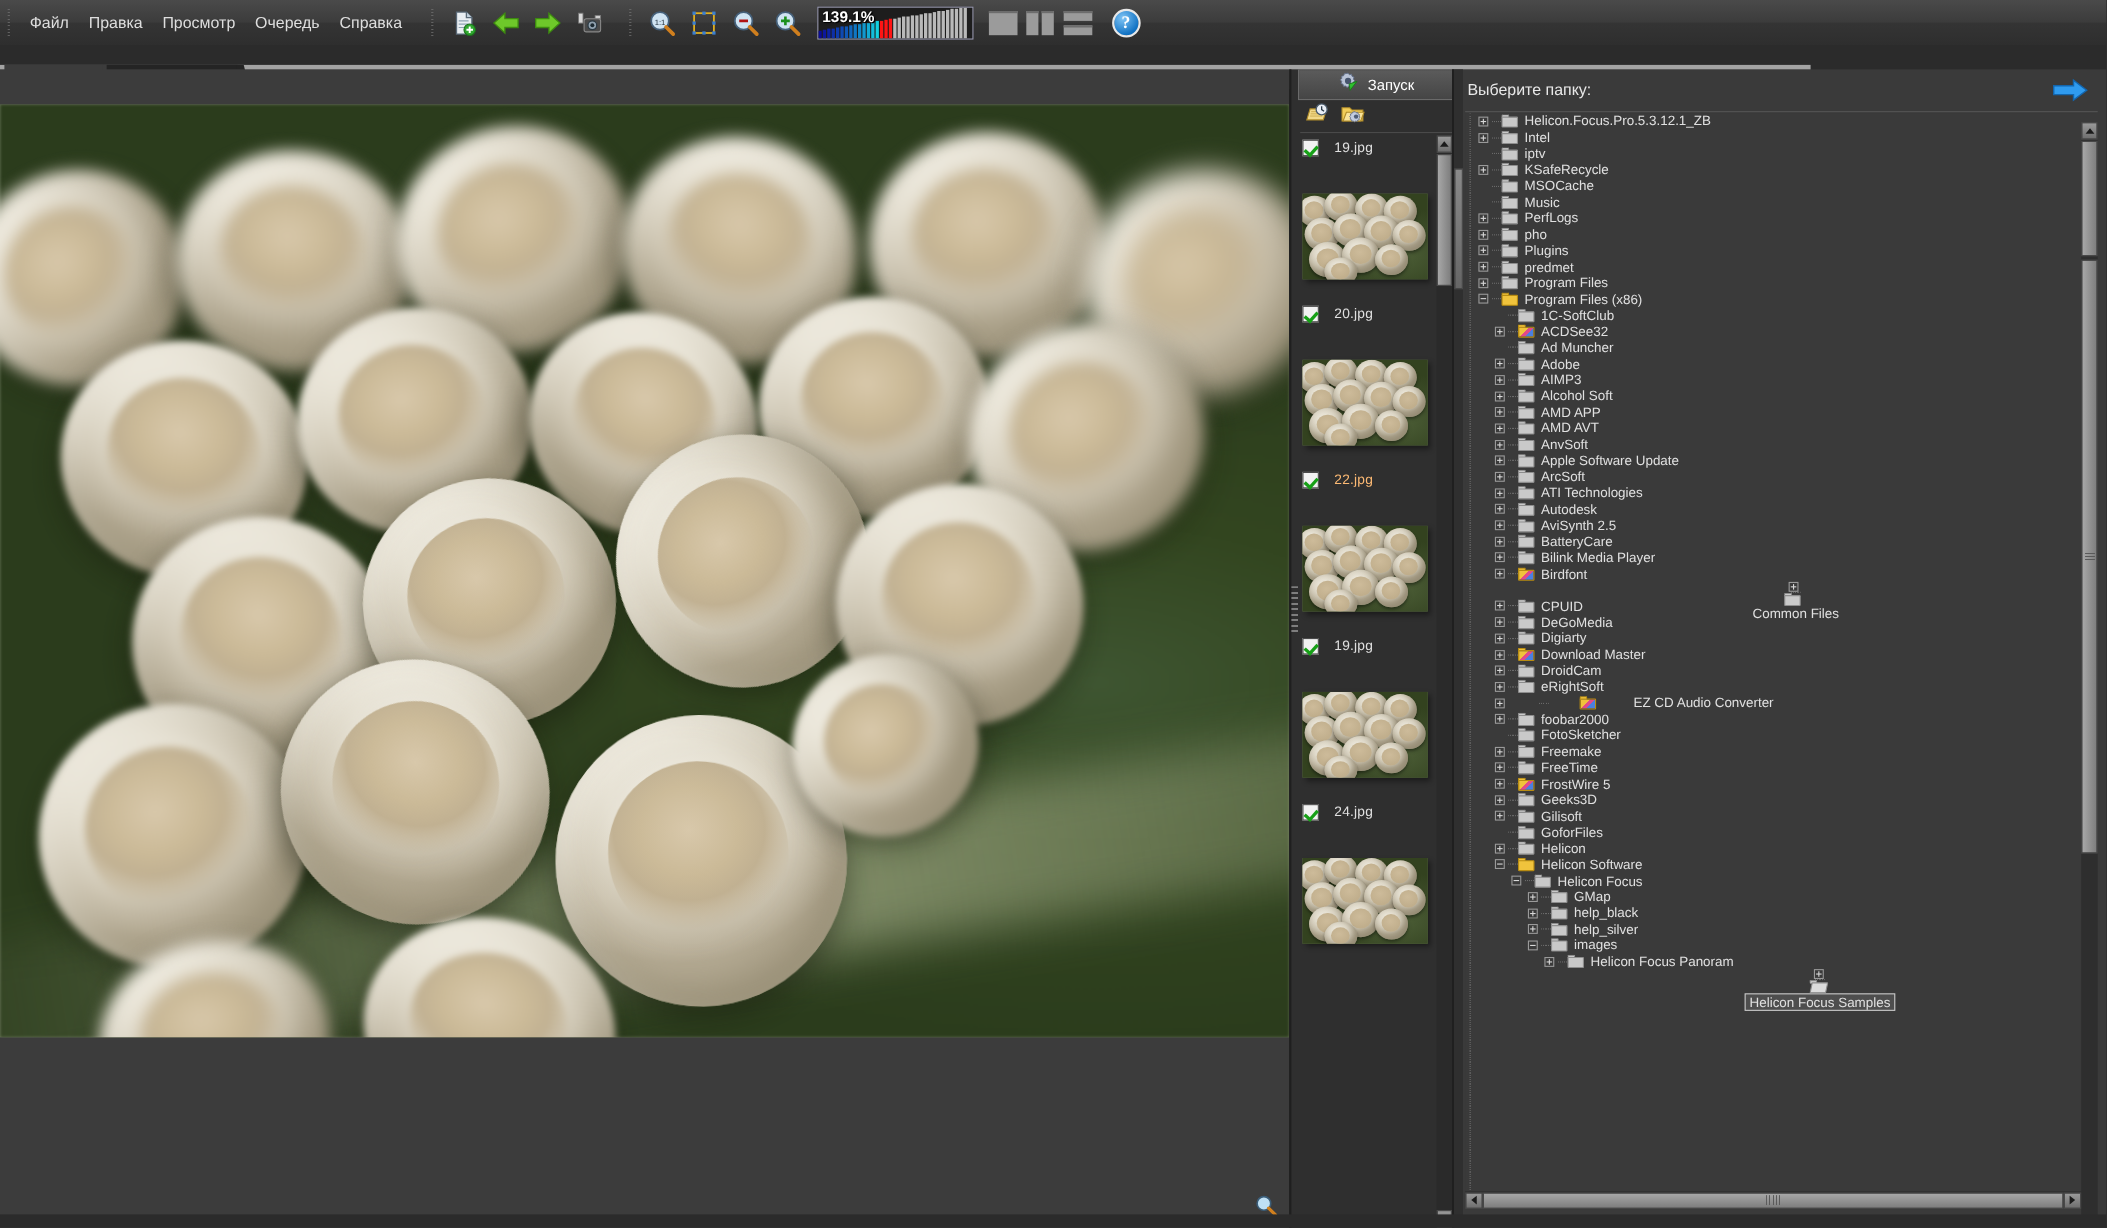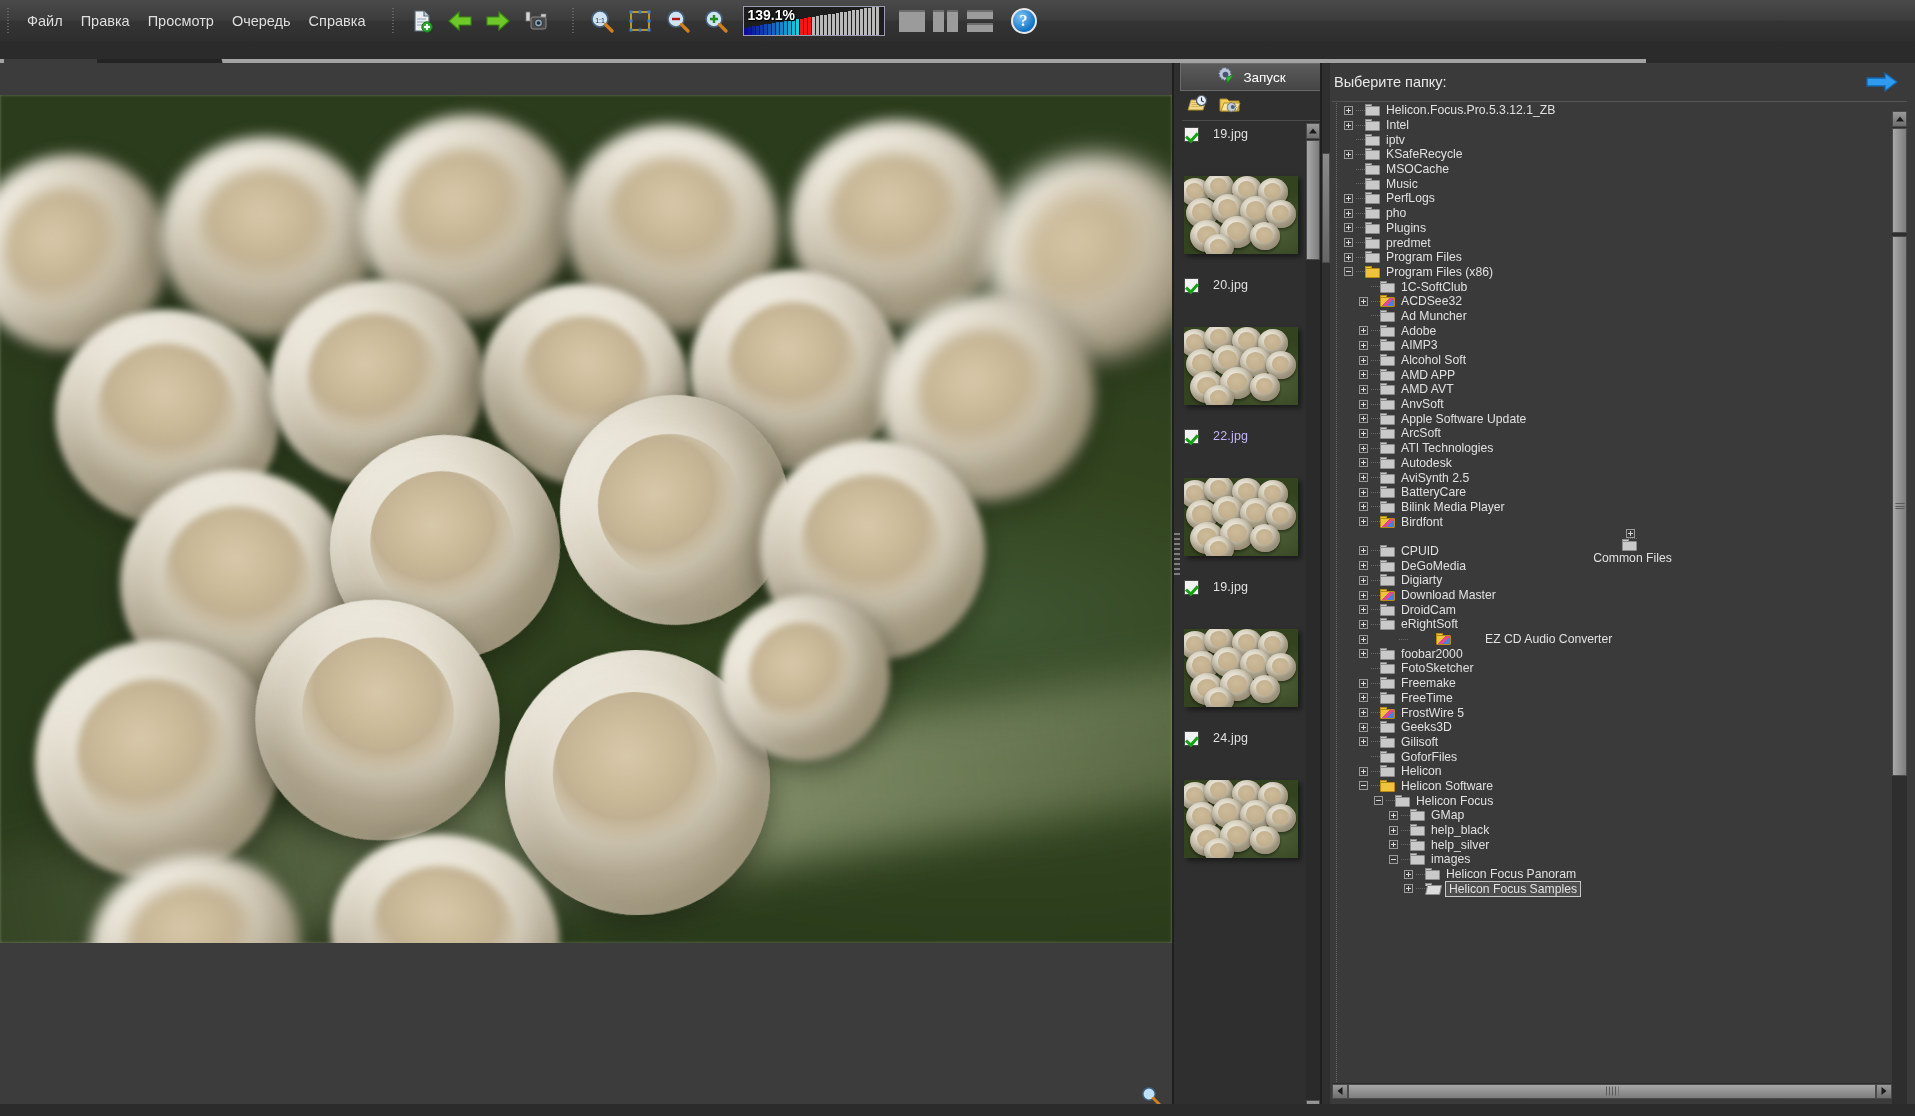--- a/index.html
+++ b/index.html
@@ -174,21 +174,21 @@
     width: 15px; height: 15px; background: #f2f2f2;
     border: 1px solid #4a4a4a; position: relative; flex: 0 0 auto;
     cursor: default;
   }
   .chk::after {
     content: ""; position: absolute; left: 3px; top: 2px;
     width: 5px; height: 9px; border: solid #17a017;
     border-width: 0 3px 3px 0; transform: rotate(42deg);
   }
   .thumbname { font-size: 12.5px; color: #e0e0e0; letter-spacing: .2px; }
-  .thumbname.flagged { color: #c4b5fd; }
+  .thumbname.flagged { color: #fdba74; }
   .thumbimg {
     position: absolute; left: 10px; top: 53px; width: 114px; height: 78px;
     background: #55663f; overflow: hidden;
     box-shadow: 3px 3px 5px rgba(0,0,0,.45);
   }
   .thumbitem.selected .thumbimg {
     outline: 4px solid #2f8fe0; outline-offset: 0px;
   }
   .tscene { position: absolute; inset: 0; }
   .tleaf { position: absolute; inset: 0;
@@ -1173,21 +1173,21 @@
           </div>
           <div class="trow" style="padding-left: 72px;">
             <span class="tpm plus"></span>
             <span class="tdots"></span>
             <span class="fold">
               <span class="tab2"></span>
               <span class="body"></span>
             </span>
             <span class="tlabel">Helicon Focus Panoram</span>
           </div>
-          <div class="trow selected" style="padding-left: 72px;">
+          <div class="trow selected" style="padding-left: 72px; flex-direction: column;">
             <span class="tpm plus"></span>
             <span class="tdots"></span>
             <span class="fold openplain">
               <span class="tab2"></span>
               <span class="body"></span>
             </span>
             <span class="tlabel">Helicon Focus Samples</span>
           </div>
         </div>
     </div>

